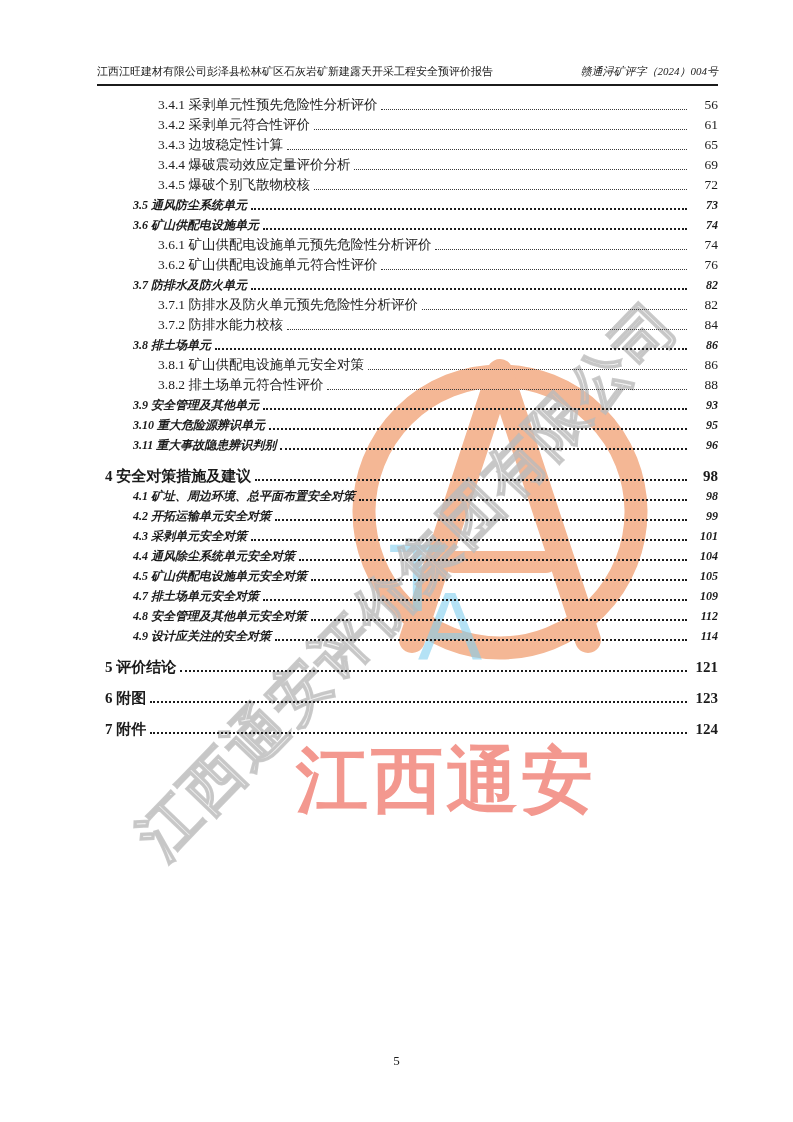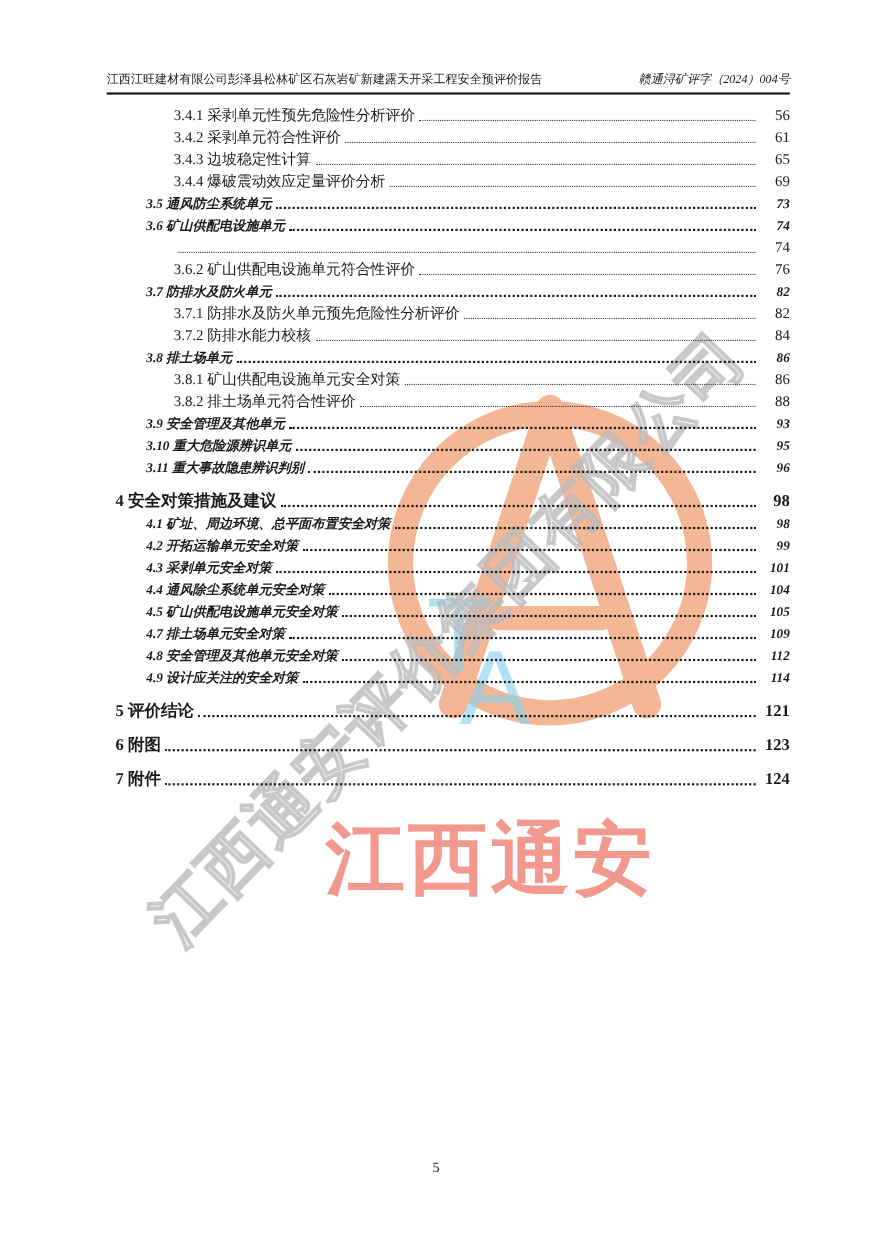--- a/index.html
+++ b/index.html
@@ -98,31 +98,37 @@
         <div class="toc-line lvl3">
     <span class="toc-label">3.4.3 边坡稳定性计算</span>
     <span class="toc-dots"></span>
     <span class="toc-page">65</span>
   </div>
         <div class="toc-line lvl3">
     <span class="toc-label">3.4.4 爆破震动效应定量评价分析</span>
     <span class="toc-dots"></span>
     <span class="toc-page">69</span>
   </div>
+        <div class="toc-line lvl3">
+    <span class="toc-label">3.4.5 爆破个别飞散物校核</span>
+    <span class="toc-dots"></span>
+    <span class="toc-page">72</span>
+  </div>
         <div class="toc-line lvl2">
     <span class="toc-label">3.5 通风防尘系统单元</span>
     <span class="toc-dots"></span>
     <span class="toc-page">73</span>
   </div>
         <div class="toc-line lvl2">
     <span class="toc-label">3.6 矿山供配电设施单元</span>
     <span class="toc-dots"></span>
     <span class="toc-page">74</span>
   </div>
         <div class="toc-line lvl3">
+    <span class="toc-label">3.6.1 矿山供配电设施单元预先危险性分析评价</span>
     <span class="toc-dots"></span>
     <span class="toc-page">74</span>
   </div>
         <div class="toc-line lvl3">
     <span class="toc-label">3.6.2 矿山供配电设施单元符合性评价</span>
     <span class="toc-dots"></span>
     <span class="toc-page">76</span>
   </div>
         <div class="toc-line lvl2">
     <span class="toc-label">3.7 防排水及防火单元</span>

